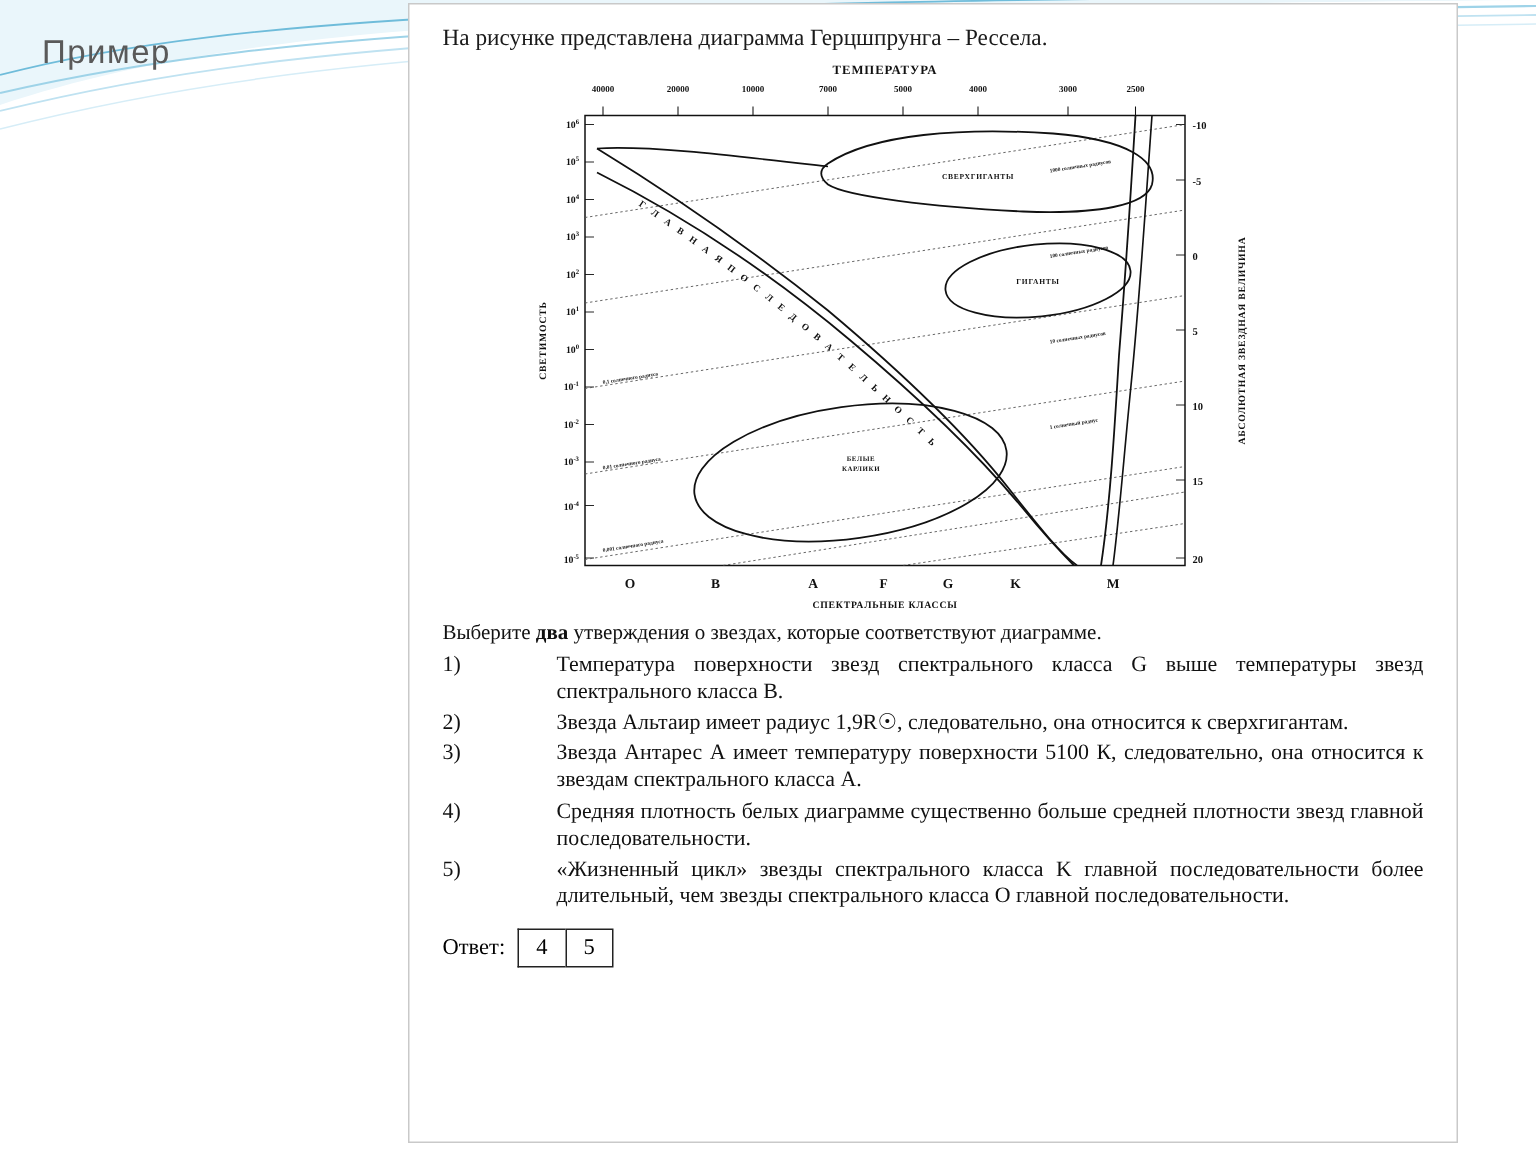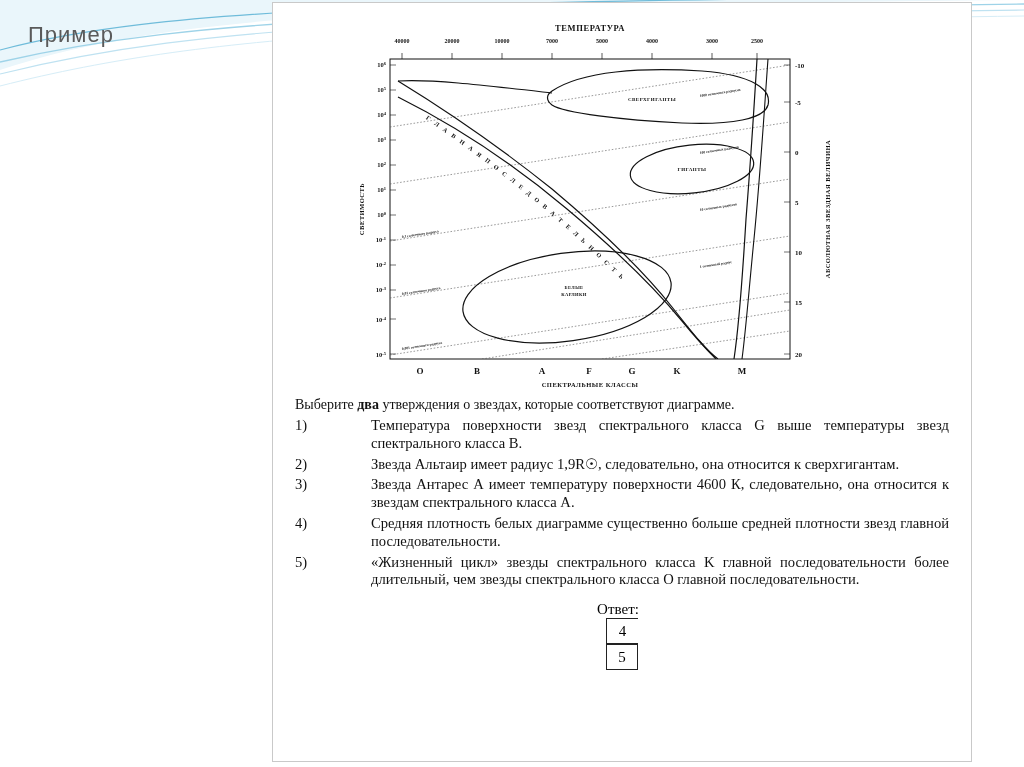--- a/index.html
+++ b/index.html
@@ -37,21 +37,21 @@
   .question{font-size:14px;margin:8px 0 4px 0;color:#111;}
   .question b{font-weight:bold;}
   ol.statements{
     margin:0;padding:0;list-style:none;
   }
   ol.statements li{
     display:flex;font-size:14.6px;line-height:1.22;margin-bottom:3px;color:#111;
   }
   ol.statements li .num{width:34px;flex:0 0 34px;}
   ol.statements li .txt{flex:1;text-align:justify;margin-left:42px;}
-  .answer-row{display:flex;align-items:center;margin-top:12px;flex-direction:column;}
+  .answer-row{display:flex;align-items:center;margin-top:12px;}
   .answer-label{font-size:15px;margin-right:8px;}
   .answer-box{
     border:1px solid #222;width:32px;height:26px;
     display:flex;align-items:center;justify-content:center;
     font-size:15px;box-sizing:border-box;border-right:none;
   }
   .answer-box.last{border-right:1px solid #222;}
 </style>
 </head>
 <body>
@@ -64,20 +64,21 @@
     <path d="M0,86 C220,30 450,24 1024,16" fill="none" stroke="#d6edf7" stroke-width="1"></path>
     <path d="M0,50 C160,8 400,2 1024,-4" fill="none" stroke="#6fbcda" stroke-width="1.2"></path>
   </svg>
 </div>
 
 <div class="slide-title">Пример</div>
 
 <div class="page">
   <div class="doc-inner">
 
+    <p class="intro">На рисунке представлена диаграмма Герцшпрунга – Рессела.</p>
 
     <div class="chart-wrap">
       <svg width="640" height="370" viewBox="0 0 640 370">
         <defs>
           <clipPath id="plotclip">
               <rect x="88" y="40" width="400" height="300"></rect>
             </clipPath>
         </defs>
 
         <text x="288" y="12" text-anchor="middle" font-family="Liberation Serif, serif" font-size="8.5" letter-spacing="0.6" fill="#111">ТЕМПЕРАТУРА</text>
@@ -223,21 +224,21 @@
       <li>
         <span class="num">1)</span>
         <span class="txt">Температура поверхности звезд спектрального класса G выше температуры звезд спектрального класса B.</span>
       </li>
       <li>
         <span class="num">2)</span>
         <span class="txt">Звезда Альтаир имеет радиус 1,9R☉, следовательно, она относится к сверхгигантам.</span>
       </li>
       <li>
         <span class="num">3)</span>
-        <span class="txt">Звезда Антарес А имеет температуру поверхности 4600 К, следовательно, она относится к звездам спектрального класса A.</span>
+        <span class="txt">Звезда Антарес А имеет температуру поверхности 5100 К, следовательно, она относится к звездам спектрального класса A.</span>
       </li>
       <li>
         <span class="num">4)</span>
         <span class="txt">Средняя плотность белых диаграмме существенно больше средней плотности звезд главной последовательности.</span>
       </li>
       <li>
         <span class="num">5)</span>
         <span class="txt">«Жизненный цикл» звезды спектрального класса K главной последовательности более длительный, чем звезды спектрального класса O главной последовательности.</span>
       </li>
     </ol>

